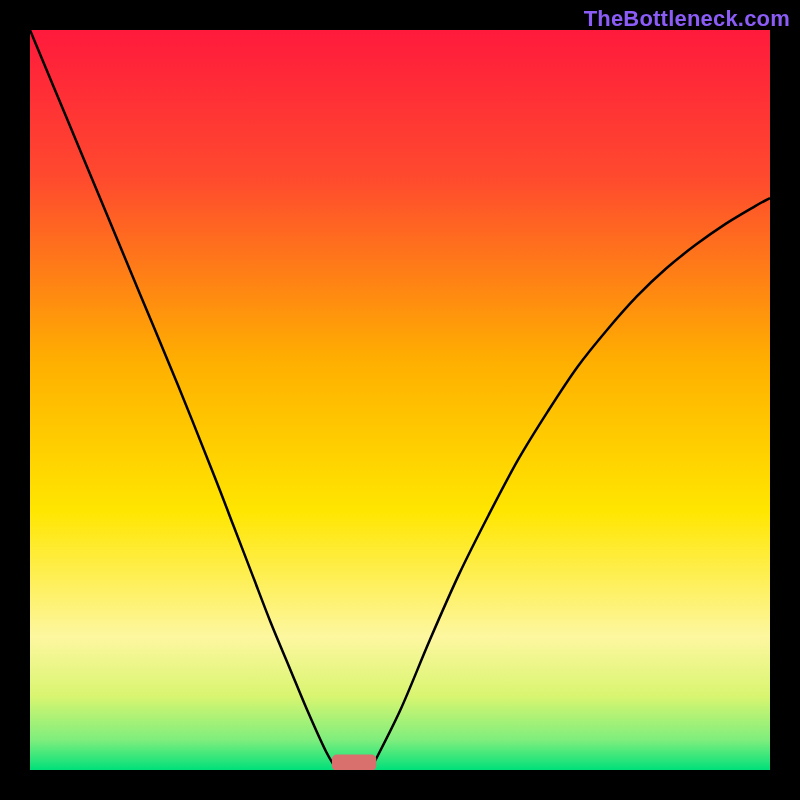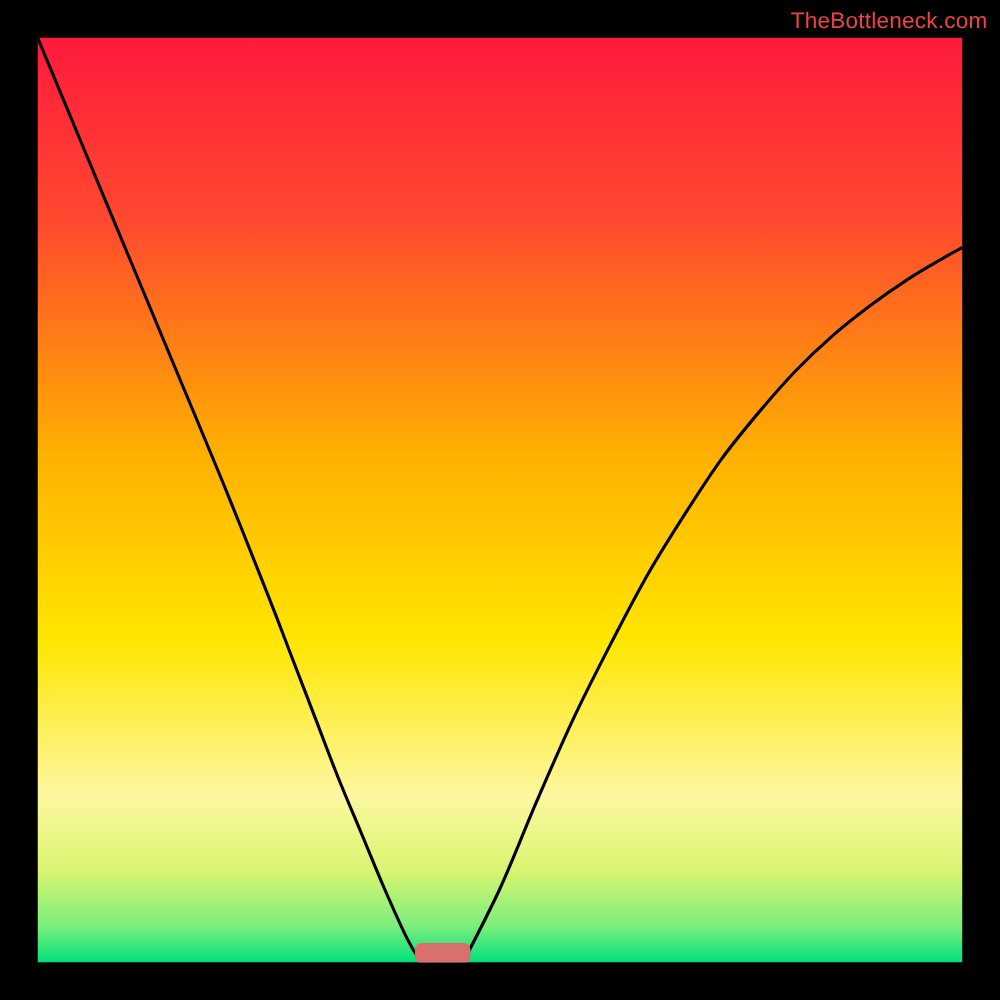--- a/index.html
+++ b/index.html
@@ -23,23 +23,23 @@
     position: absolute;
     left: 0;
     top: 0;
     width: 740px;
     height: 740px;
   }
   .watermark {
     position: absolute;
     top: 6px;
     right: 10px;
-    color: #ef4444;
-    font-size: 18px;
-    font-weight: 400;
+    color: #8b5cf6;
+    font-size: 22px;
+    font-weight: 700;
     letter-spacing: 0.2px;
     user-select: none;
   }
 </style>
 </head>
 <body>
 
 <div class="frame">
   <svg class="plot" viewBox="0 0 740 740" preserveAspectRatio="none">
     <defs>

